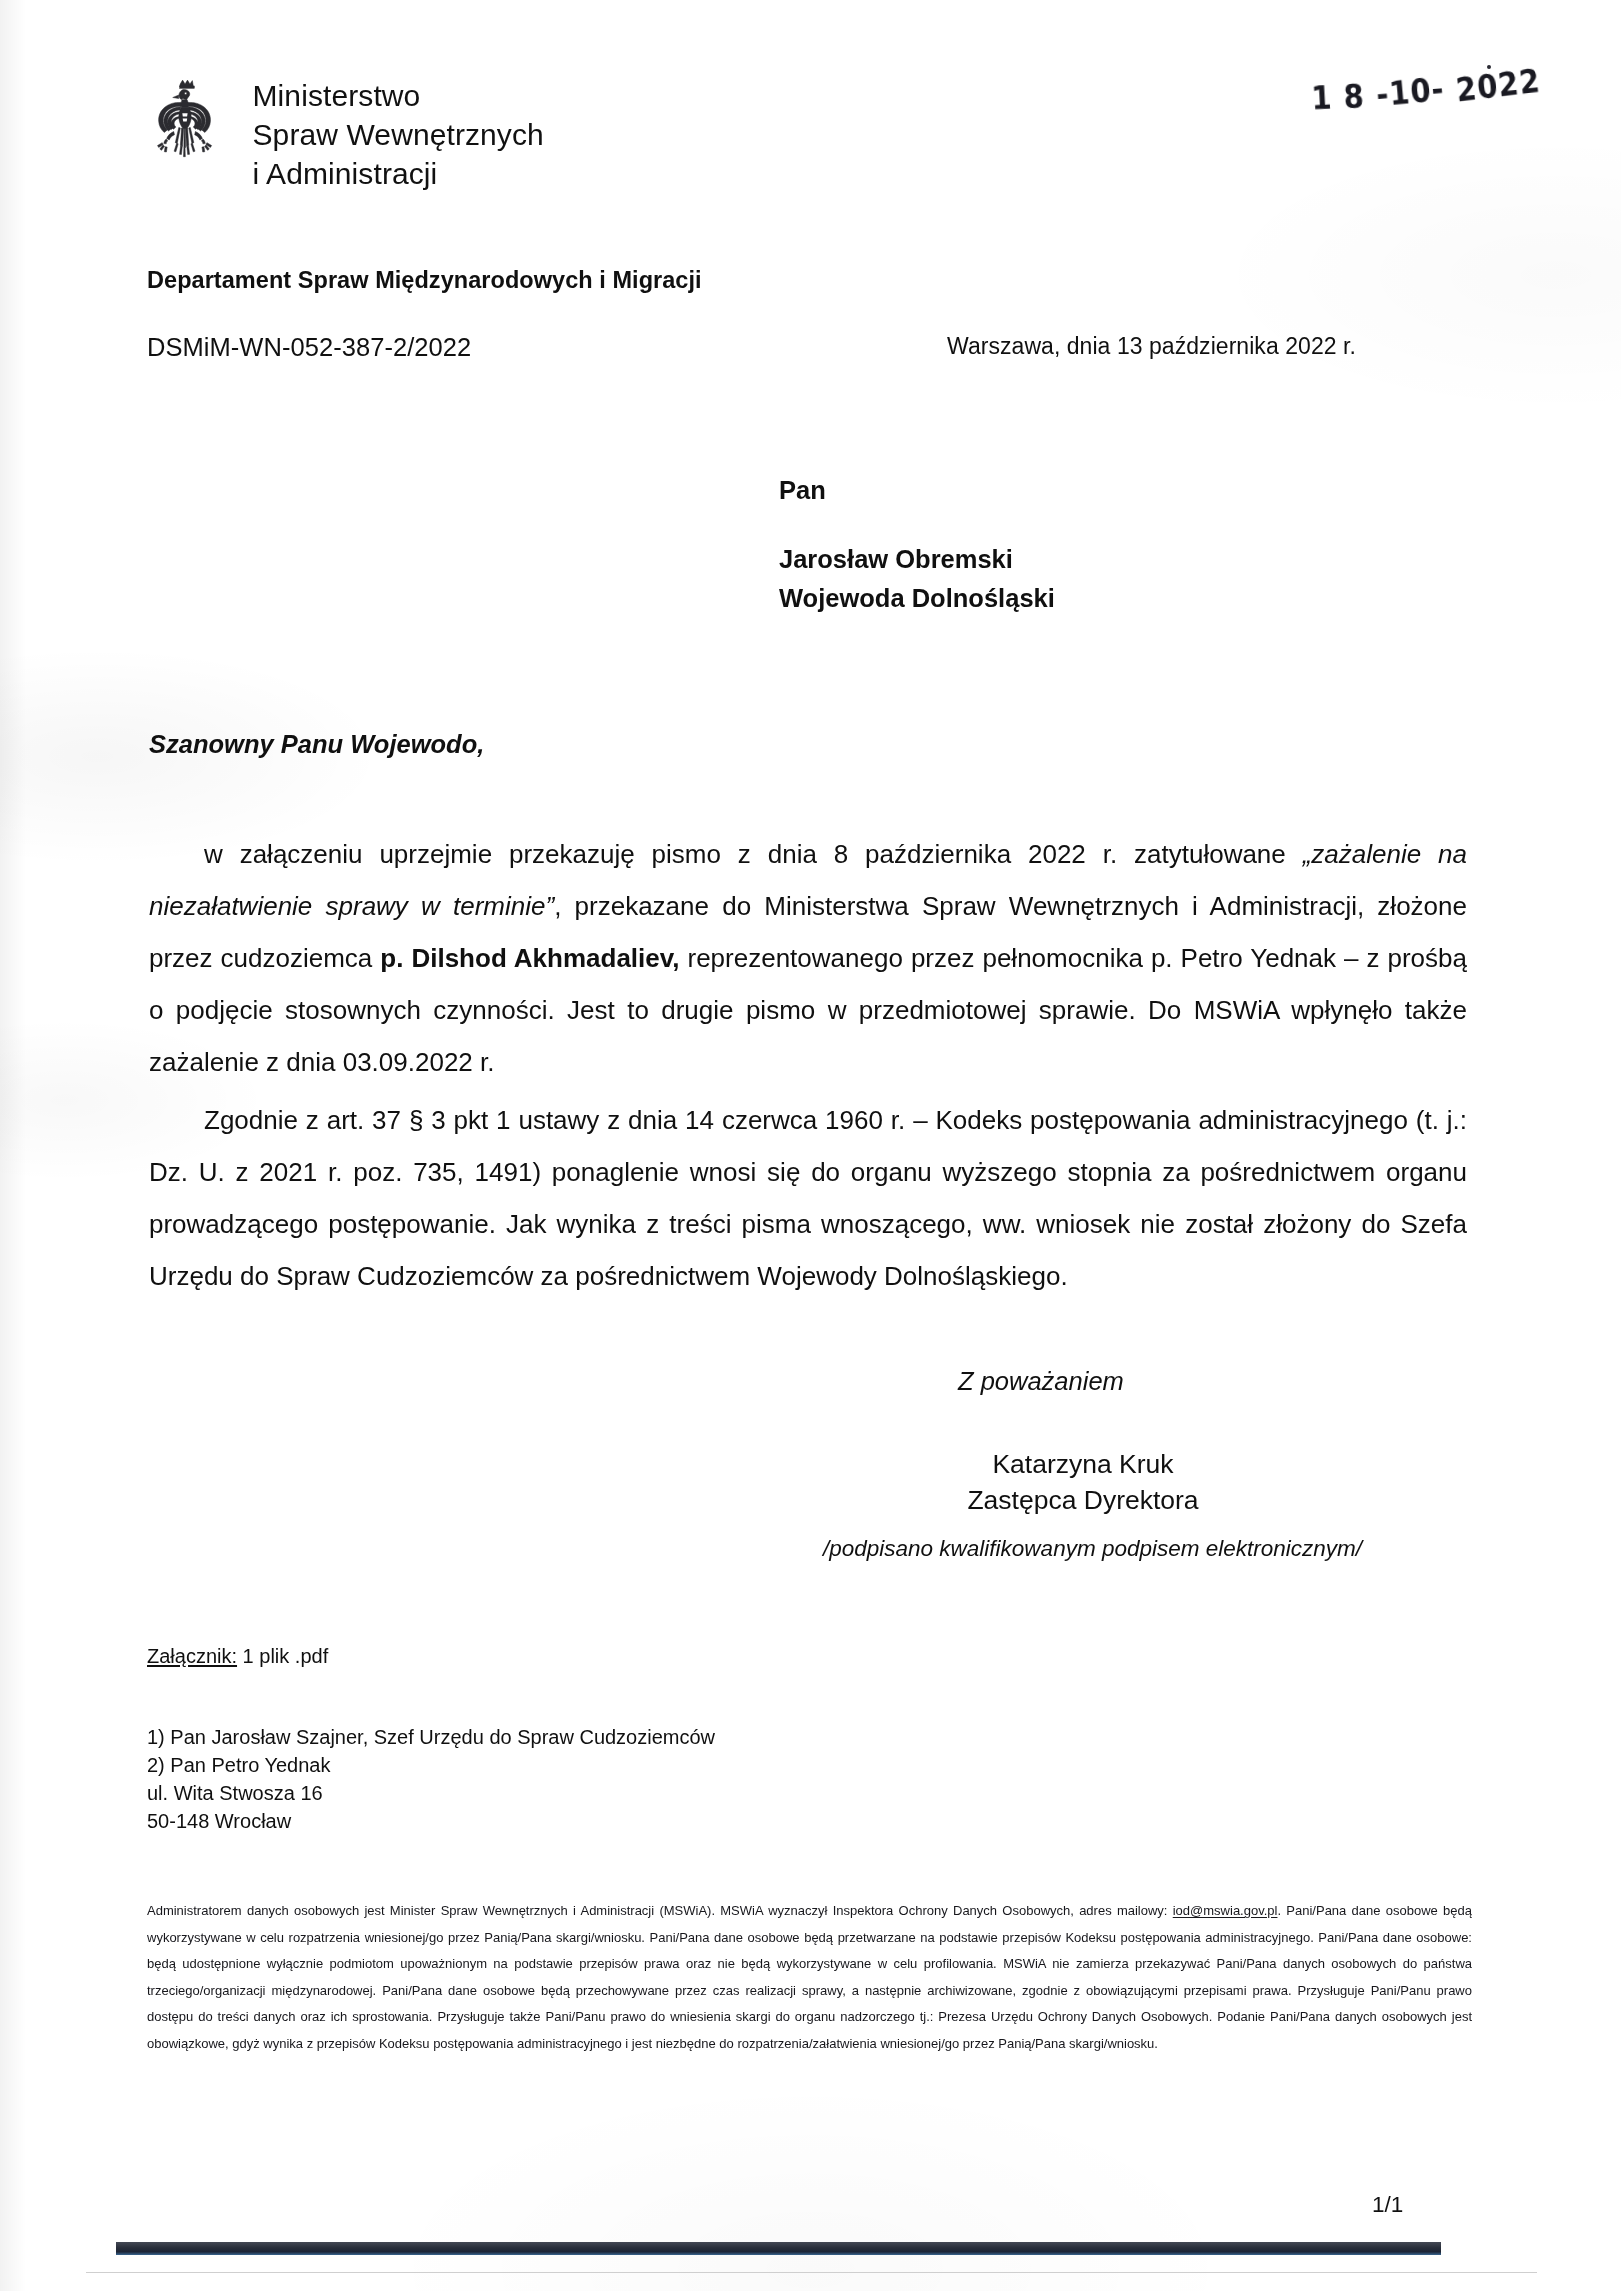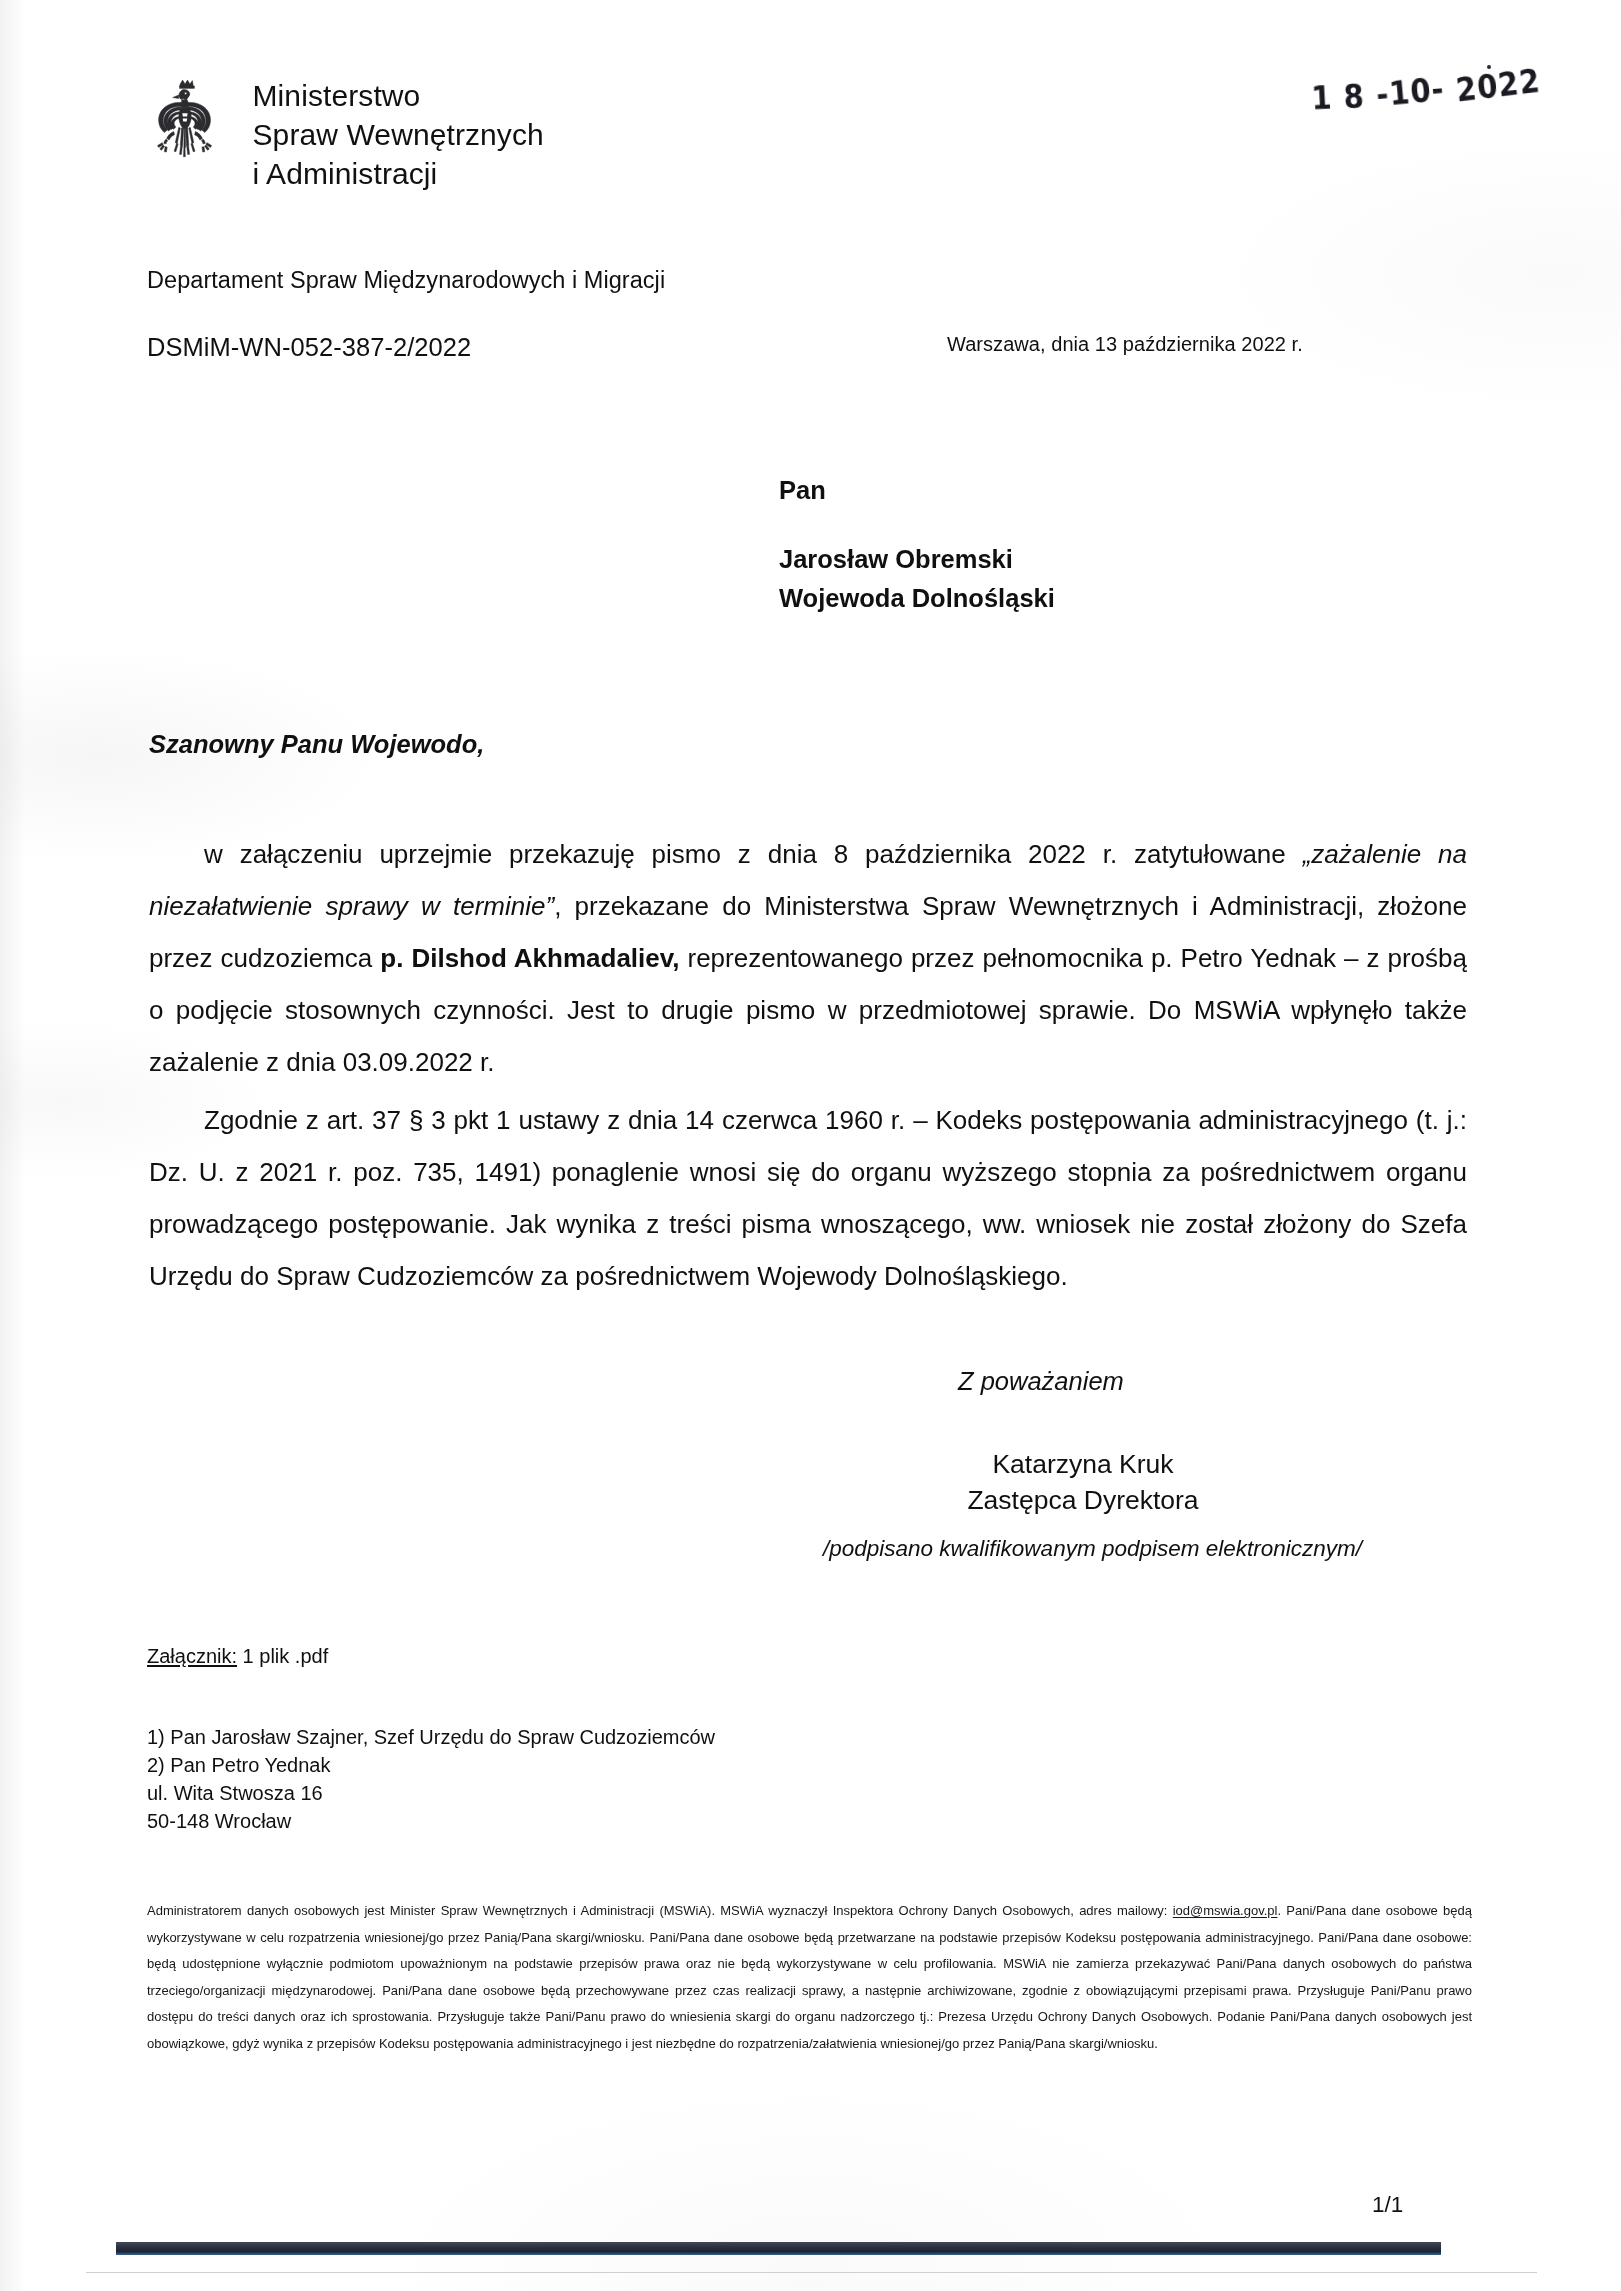--- a/index.html
+++ b/index.html
@@ -75,34 +75,35 @@
     background: #2a2a33;
   }
 
   .dept {
     position: absolute;
     left: 147px;
     top: 267px;
     font-size: 23.5px;
     letter-spacing: 0.05px;
     white-space: nowrap;
+    font-weight: bold;
   }
   .refno {
     position: absolute;
     left: 147px;
     top: 333px;
     font-size: 25.5px;
     letter-spacing: 0.05px;
     white-space: nowrap;
   }
   .place-date {
     position: absolute;
     left: 947px;
     top: 333px;
-    font-size: 20px;
+    font-size: 23px;
     letter-spacing: 0.05px;
     white-space: nowrap;
   }
 
   
   .addressee {
     position: absolute;
     left: 779px;
     top: 478px;
     font-size: 25.5px;

